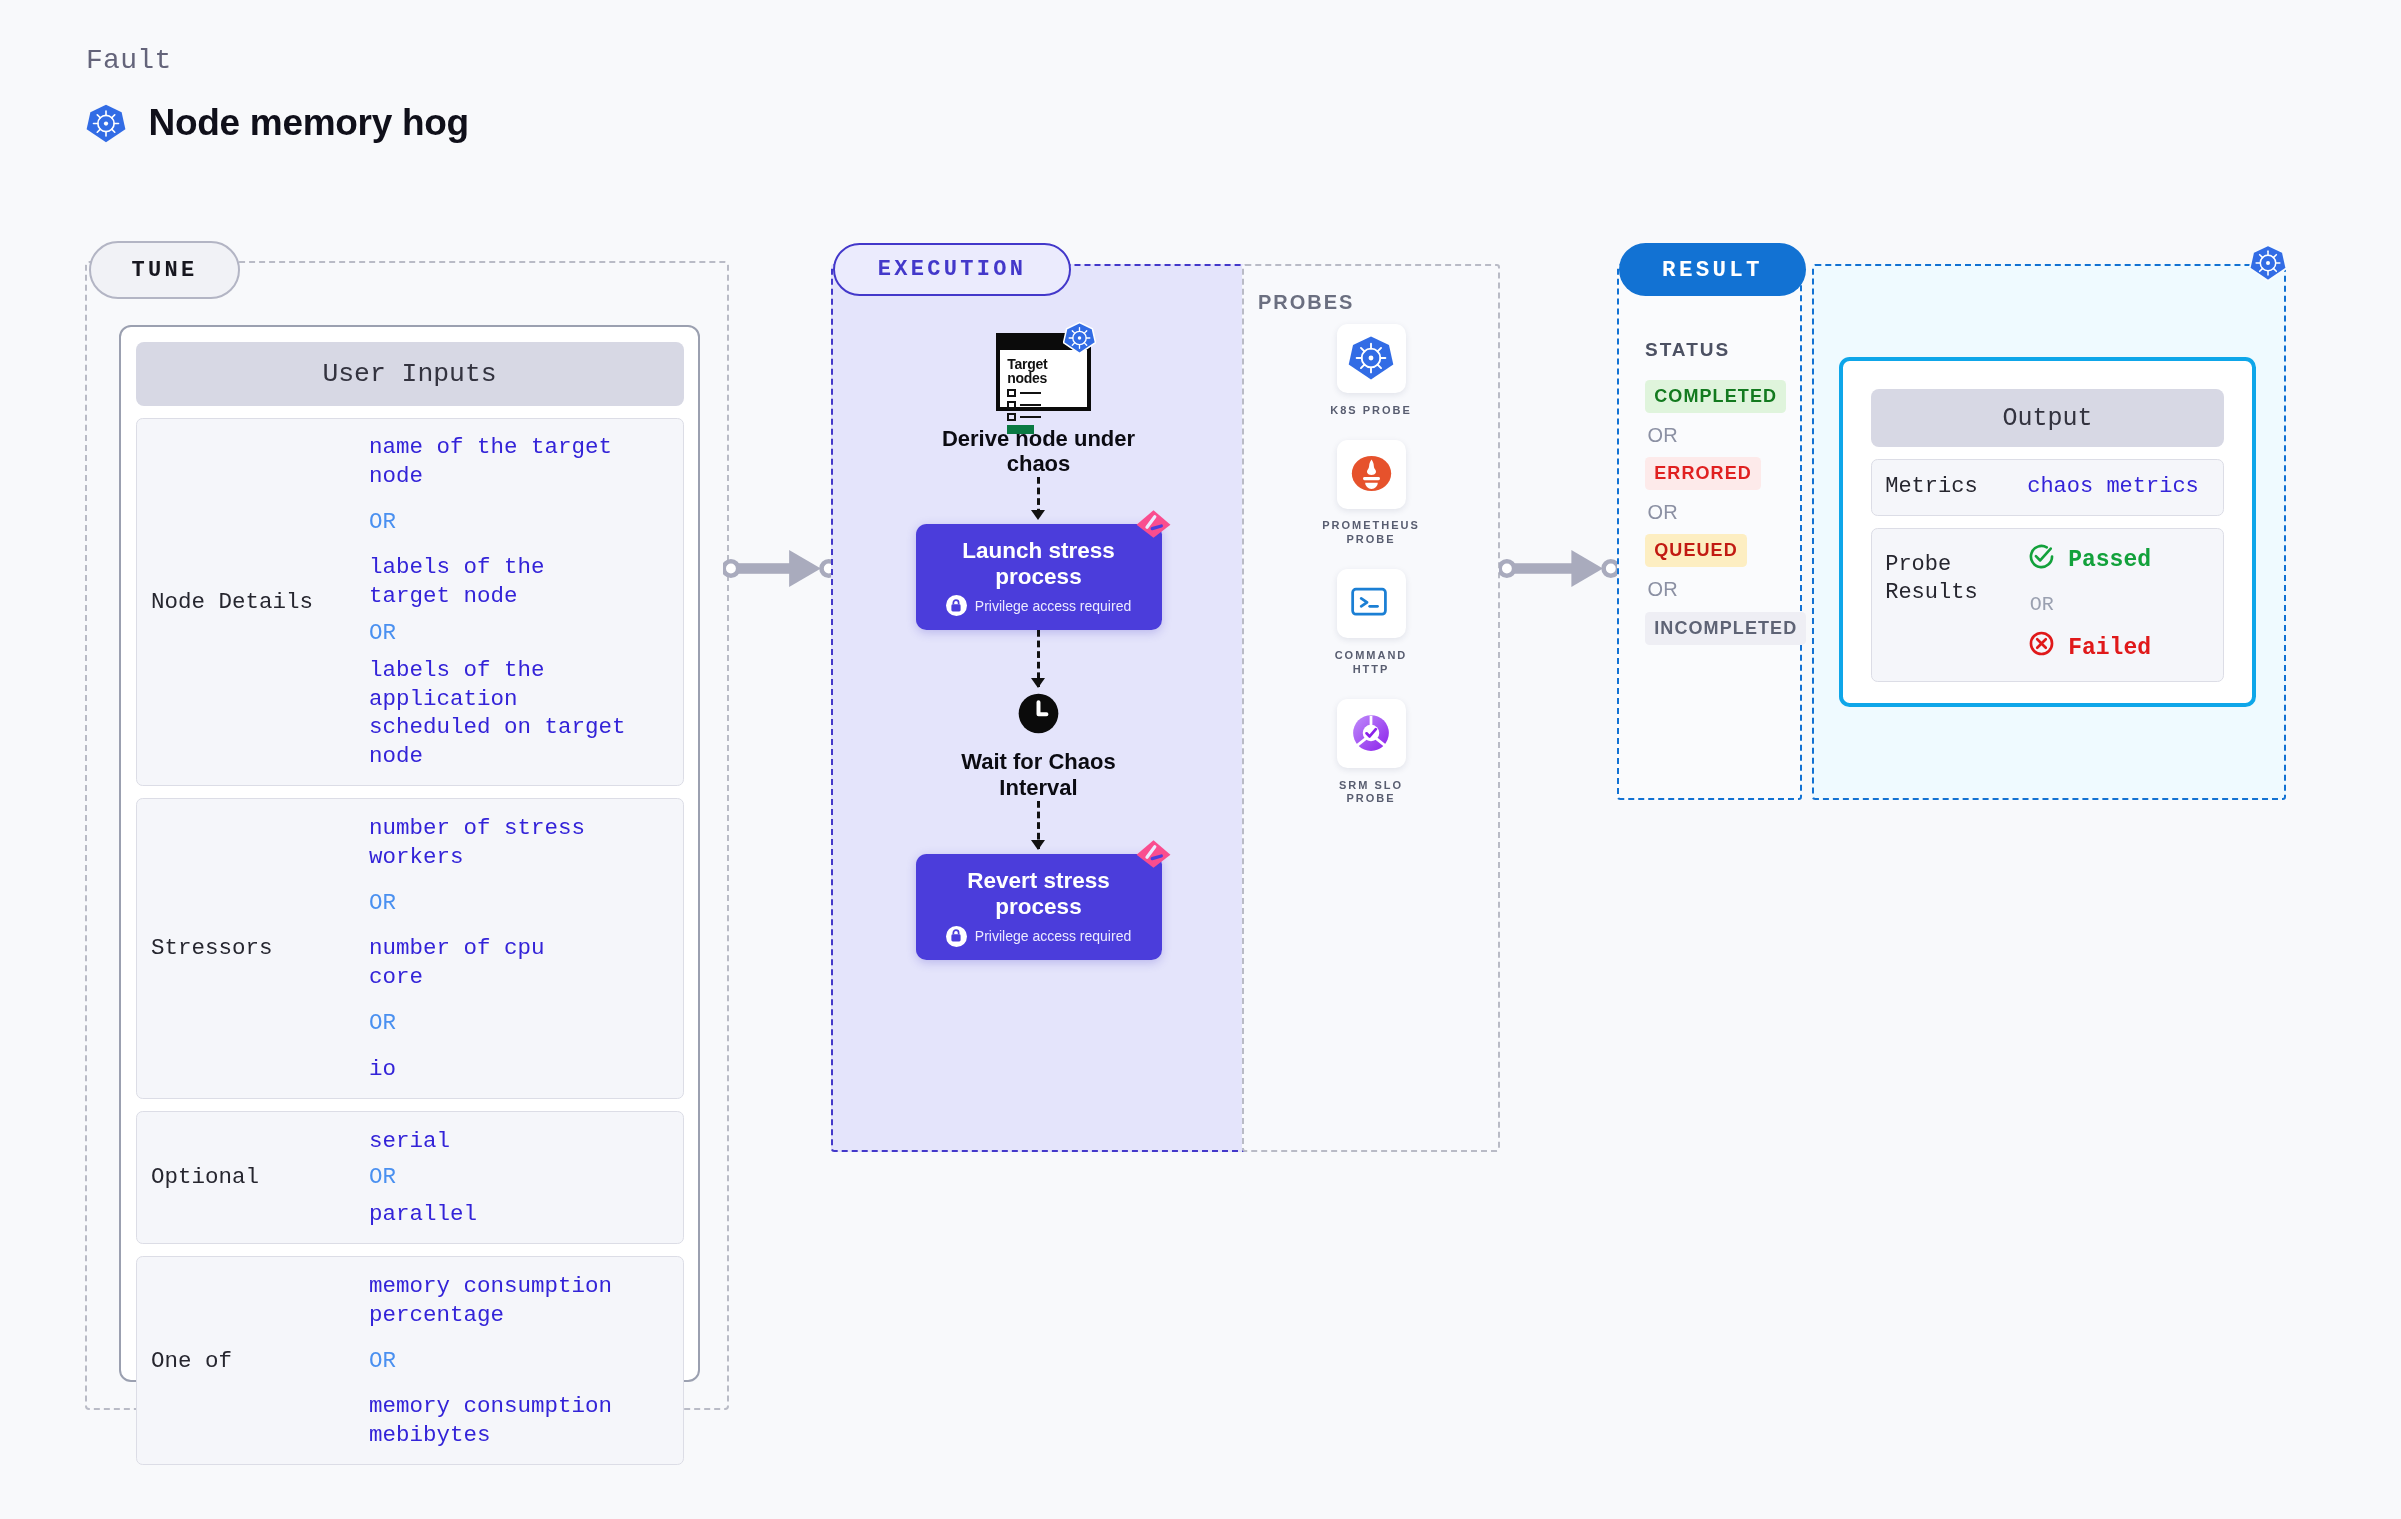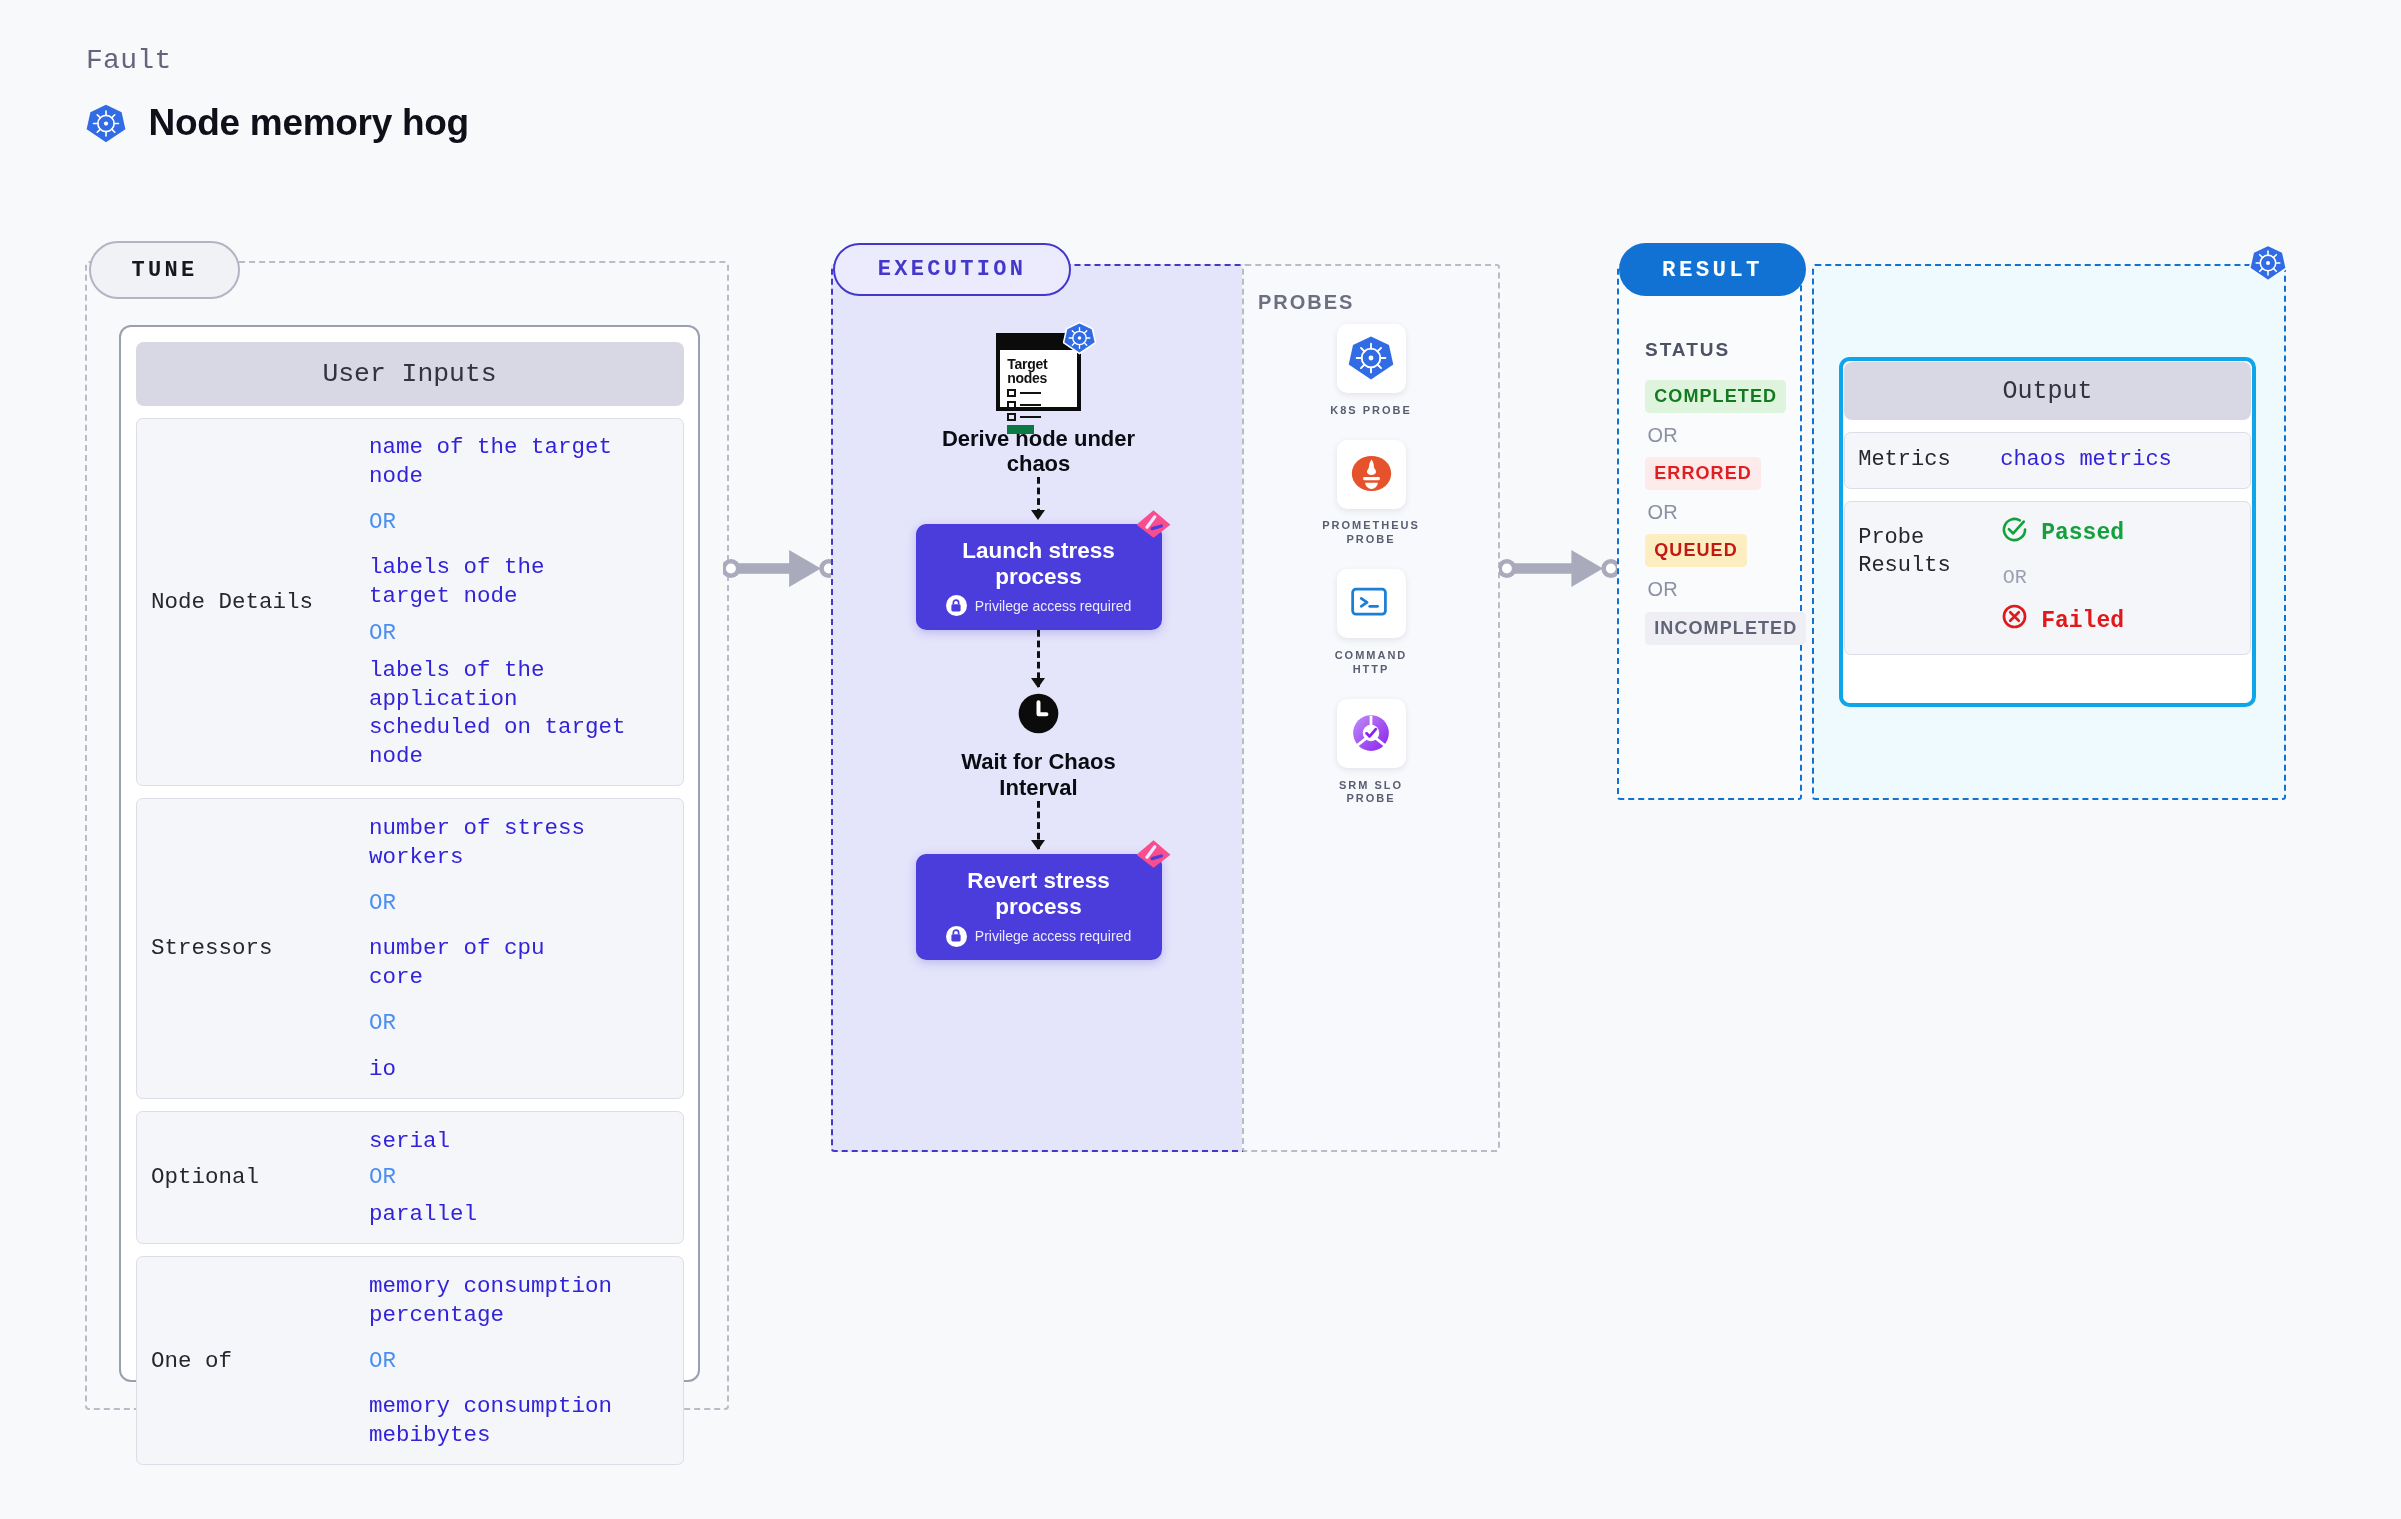--- a/index.html
+++ b/index.html
@@ -141,21 +141,21 @@
   .flow-node { display: flex; flex-direction: column; align-items: center; }
   .flow-caption {
     font-size: 22px; font-weight: bold; color: #0b0b12;
     text-align: center; line-height: 1.18; margin-top: 14.5px;
     max-width: 218px;
   }
 
   
   .tn-wrap { position: relative; width: 85px; height: 78px; }
   .tn-box {
-    width: 85px; height: 78px; background: #fff;
+    width: 95px; height: 78px; background: #fff;
     border: 4px solid #0b0b0b;
   }
   .tn-bar { height: 13.2px; background: #0b0b0b; }
   .tn-body { padding: 6.6px 0 0 7.3px; }
   .tn-title {
     font-size: 14px; font-weight: bold; color: #111;
     line-height: 1.03; letter-spacing: -0.3px;
   }
   .tn-line { display: flex; align-items: center; gap: 4.6px; margin-top: 3.3px; }
   .tn-chk { width: 8.6px; height: 8.6px; border: 2px solid #111; }
@@ -261,21 +261,21 @@
     font-size: 20px; color: #8b90a3; margin: 10.6px 0 10.6px 2.6px;
     font-family: "Liberation Sans", sans-serif;
   }
 
   #output-card {
     position: absolute; left: 1839px; top: 357px;
     width: 417px; height: 350px;
     background: #fff;
     border: 4px solid #0ea6e9;
     border-radius: 10.6px;
-    padding: 1px;
+    padding: 28px;
   }
   #output-card .card-header { font-size: 25px; padding: 14.5px 0; }
   #output-card .io-row { padding: 13.2px 6.6px 13.2px 13.2px; }
   #output-card .io-key { width: 142px; font-size: 22px; }
   #output-card .io-vals { font-size: 22px; }
   .pf-row { display: flex; align-items: center; gap: 12px; }
   .pf-text { font-size: 23px; font-weight: bold; }
   .pf-pass { color: #12a13b; }
   .pf-fail { color: #e0191a; }
   .pf-or { font-family: "Liberation Mono", monospace; font-size: 20px; color: #9aa0b0; margin: 12px 0 12px 2.6px; }

